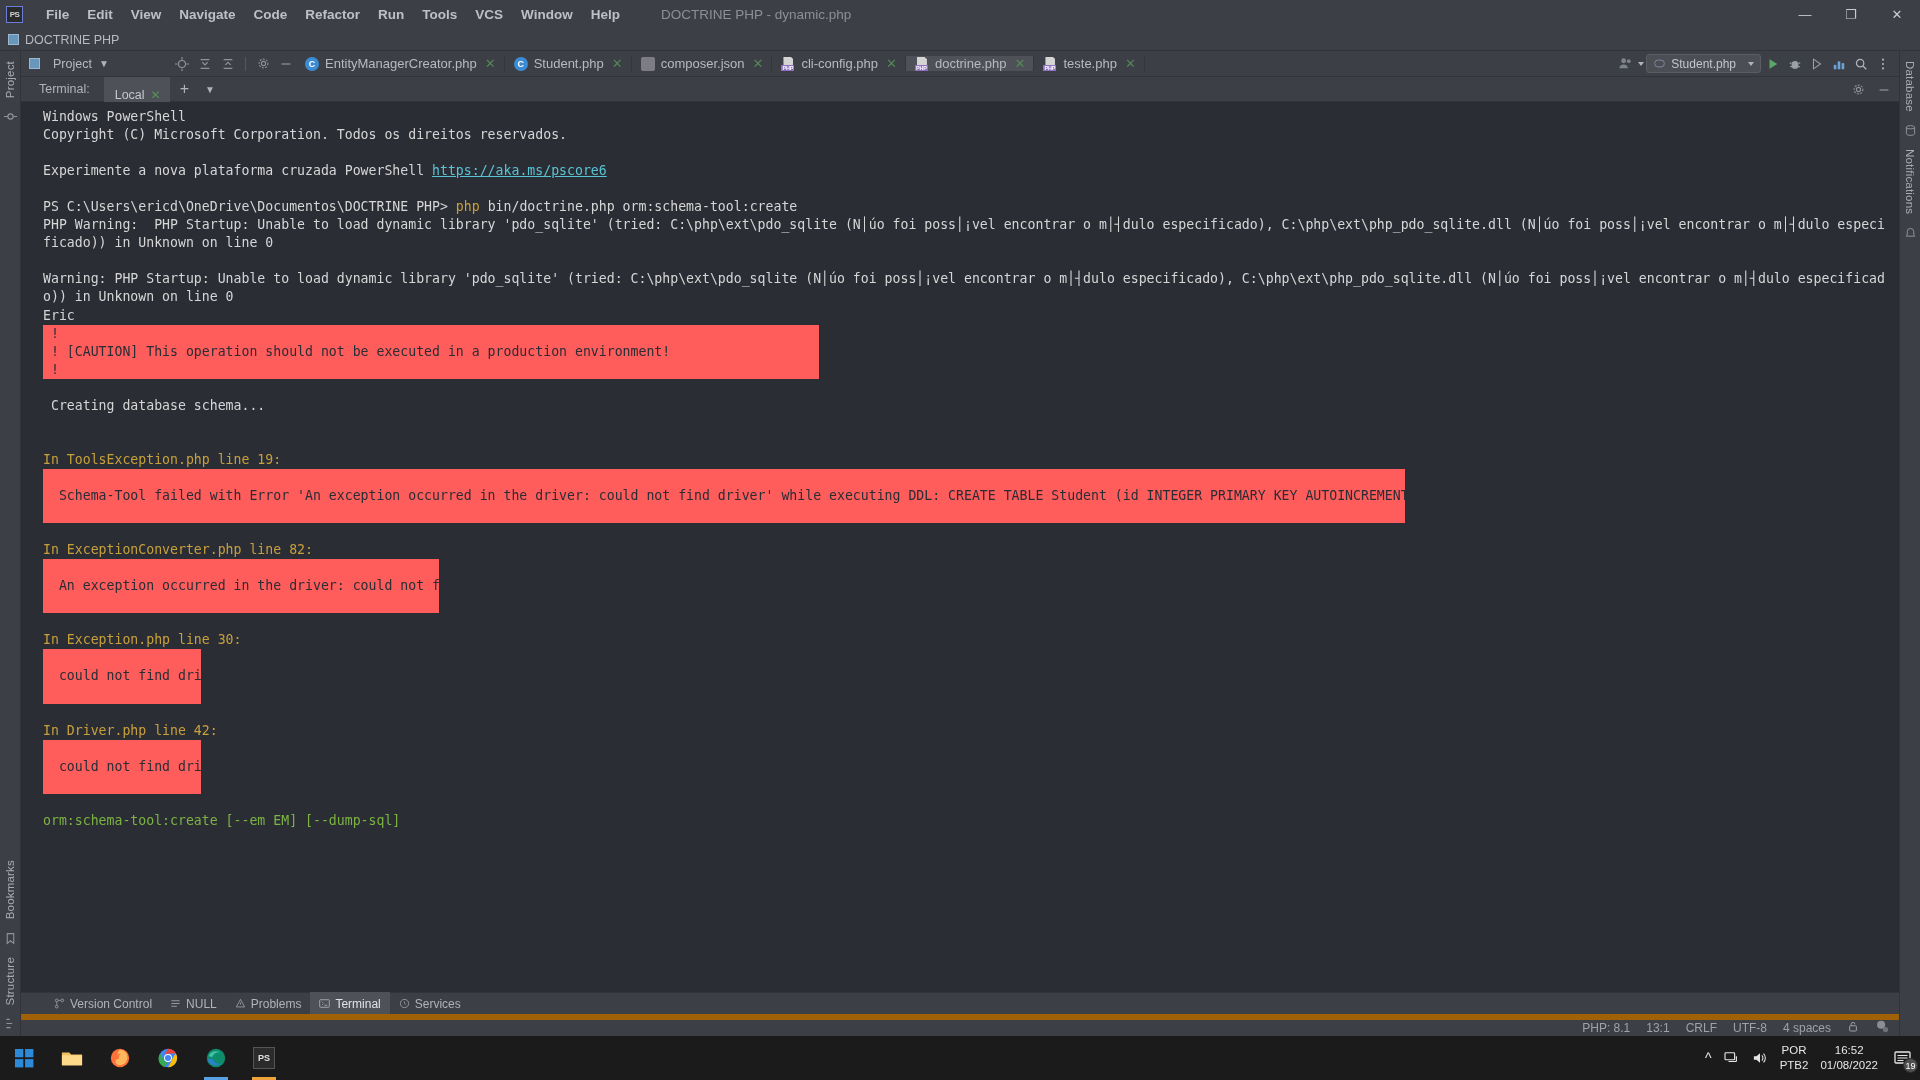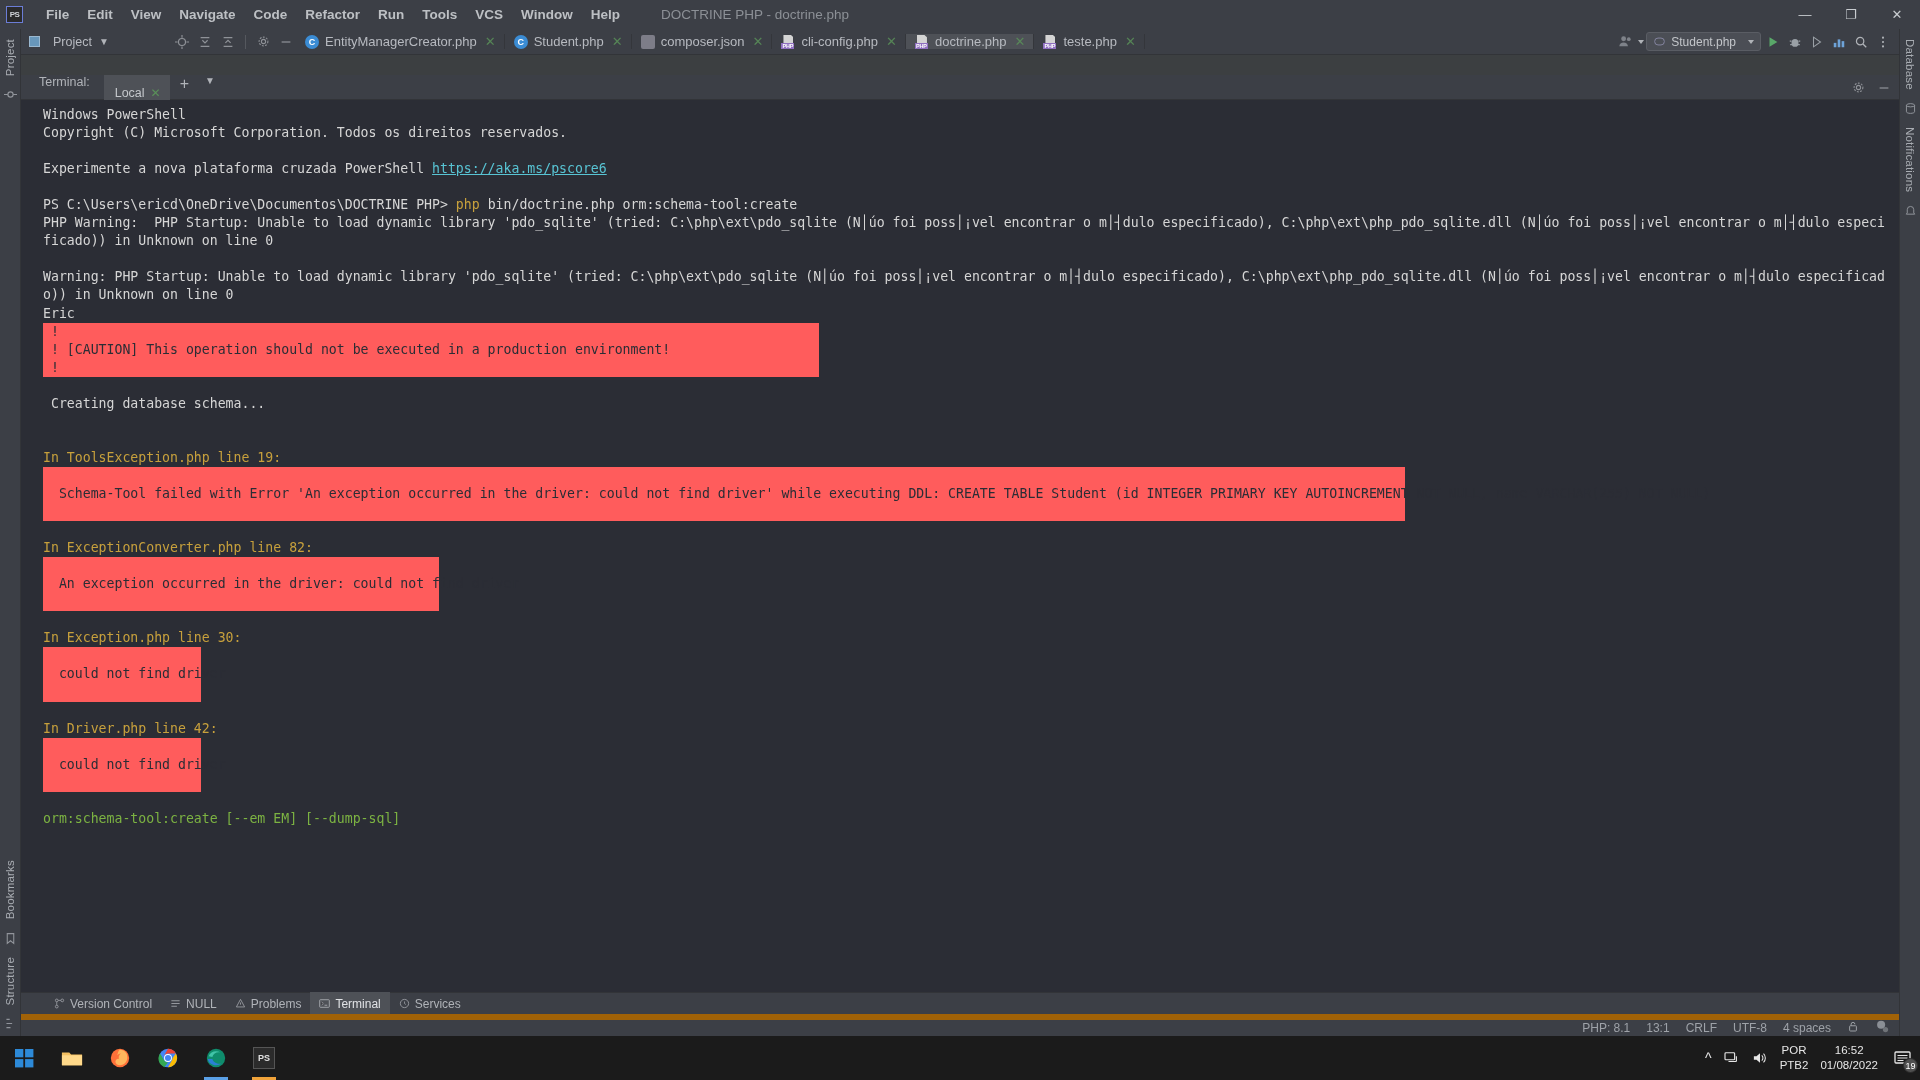--- a/index.html
+++ b/index.html
@@ -100,22 +100,22 @@
   .runconfig {
     display:flex; align-items:center; gap:6px; background:#4b4e55;
     border:1px solid #5a5d64; border-radius:3px; height:19px; padding:0 6px 0 7px;
     color:#c3c6ca; font-size:12px; min-width:108px;
   }
   .caret-dn { width:0;height:0;border-left:3.5px solid transparent;border-right:3.5px solid transparent;border-top:4px solid #b0b3b8; }
   .run-ic { width:20px;height:20px;display:flex;align-items:center;justify-content:center; }
 
   
   .term-head {
-    height: 25px; background: #3c3f46; display: flex; align-items: flex-start;
-    flex: 0 0 25px; padding-left: 18px; position: relative; border-bottom:1px solid #323438;margin-top:20px;
+    height: 25px; background: #3c3f46; display: flex; align-items: center;
+    flex: 0 0 25px; padding-left: 18px; position: relative; border-bottom:1px solid #323438;
   }
   .term-label { color:#b0b3b8; font-size:12.5px; margin-right: 14px; }
   .term-tab {
     display:flex; align-items:center; gap:6px; background:#4e5157;
     padding: 3px 9px 2px 11px; font-size:12.5px; color:#c5c8cc;
     border-bottom: 2px solid #7a5fb5; height:37px; align-self:stretch;
   }
   .term-tab .x { color:#5a9159; font-size:12px; }
   .term-plus { color:#b0b3b8; font-size:16px; padding:0 10px; }
   .term-chev { color:#b0b3b8; font-size:10px; padding:0 6px; }
@@ -196,28 +196,32 @@
         <div class="menu-item">View</div>
         <div class="menu-item">Navigate</div>
         <div class="menu-item">Code</div>
         <div class="menu-item">Refactor</div>
         <div class="menu-item">Run</div>
         <div class="menu-item">Tools</div>
         <div class="menu-item">VCS</div>
         <div class="menu-item">Window</div>
         <div class="menu-item">Help</div>
       </div>
-    <div class="win-title">DOCTRINE PHP - doctrine.php</div>
+    <div class="win-title">DOCTRINE PHP - dynamic.php</div>
     <div class="win-controls">
       <div class="win-btn">—</div>
       <div class="win-btn">❐</div>
       <div class="win-btn close">✕</div>
     </div>
   </div>
 
+  <div class="navbar">
+    <div class="proj-sq"></div>
+    <div class="navbar-text">DOCTRINE PHP</div>
+  </div>
 
   <div class="body-row">
 
     <div class="left-rail">
       <div class="rail-item rot180">Project</div>
       <svg class="rail-icon" viewBox="0 0 16 16">
           <circle cx="8" cy="8" r="3.2" fill="none" stroke="#a9adb3" stroke-width="1.4"></circle>
           <path d="M0 8h4.8M11.2 8H16" stroke="#a9adb3" stroke-width="1.4"></path>
         </svg>
       <div class="rail-spacer"></div>

